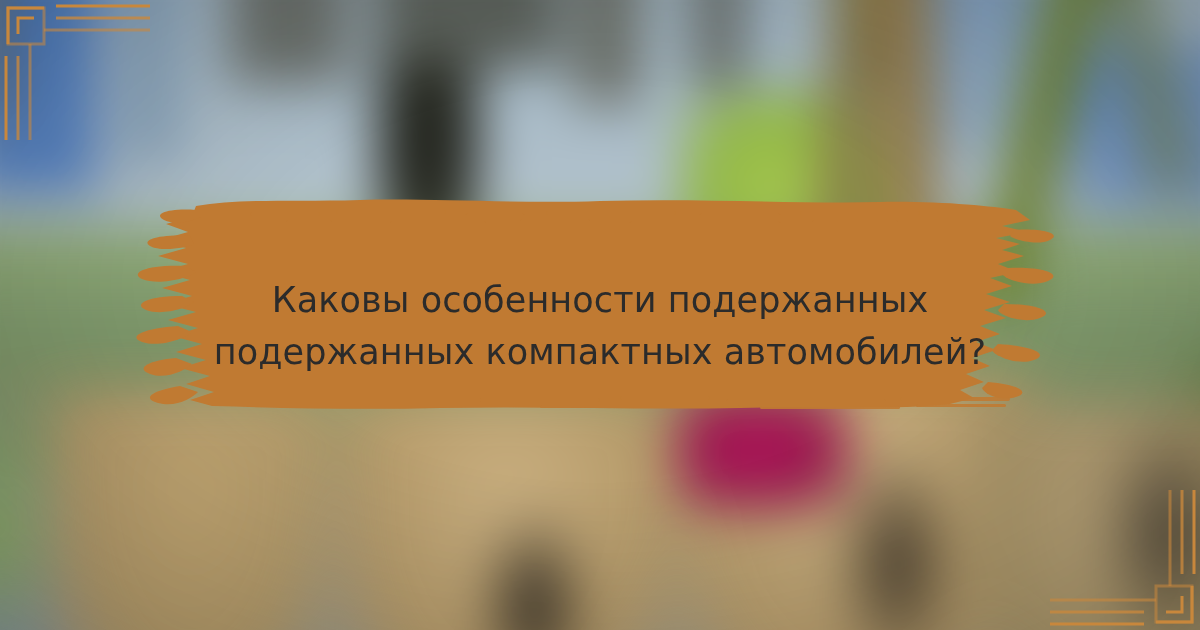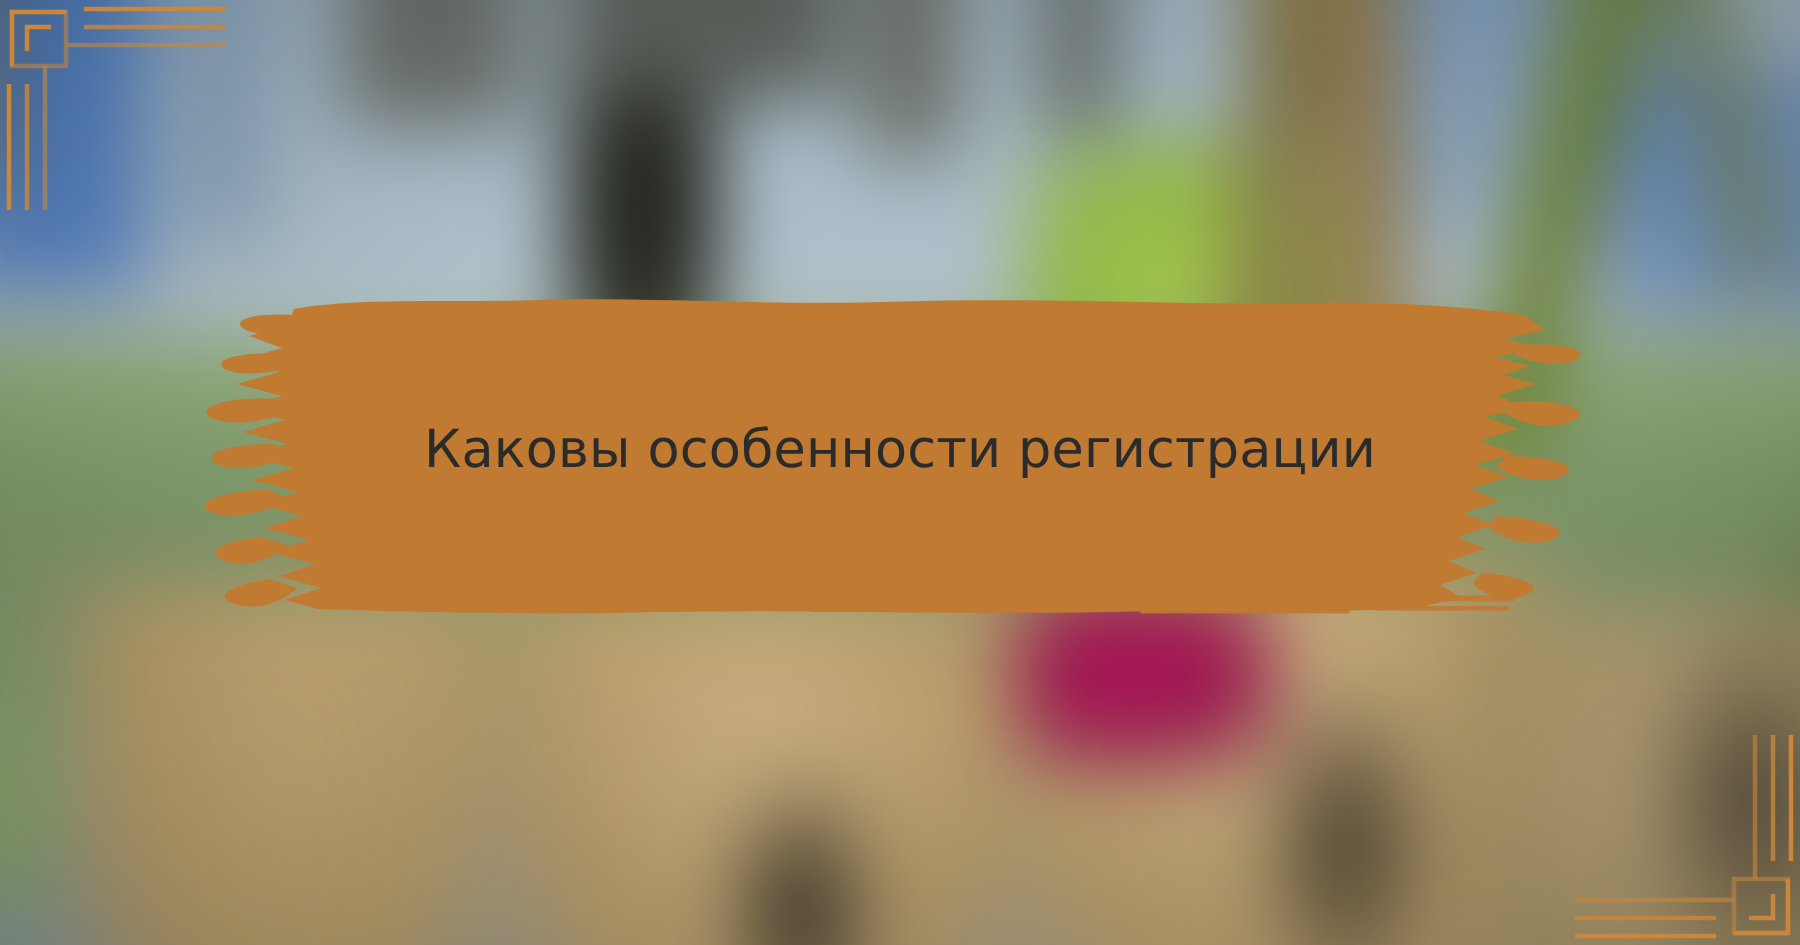--- a/index.html
+++ b/index.html
@@ -316,18 +316,19 @@
         <rect x="620" y="210" width="90" height="4" rx="2"></rect>
         <rect x="726" y="213" width="160" height="3" rx="1.5"></rect>
         <rect x="900" y="211" width="110" height="4" rx="2"></rect>
         <rect x="540" y="219" width="200" height="3" rx="1.5"></rect>
         <rect x="760" y="220" width="140" height="3" rx="1.5"></rect>
         <rect x="916" y="218" width="90" height="3" rx="1.5"></rect>
       </g>
     </svg>
 
     <div class="banner-text">
-      <span class="line">Каковы особенности регистрации</span>
+      <span class="line">Каковы особенности подержанных</span>
+      <span class="line">подержанных компактных автомобилей?</span>
     </div>
 
   </div>
 
 </div>
 
 </body></html>

